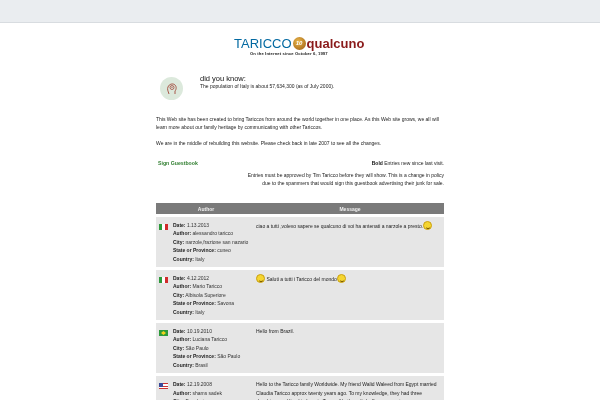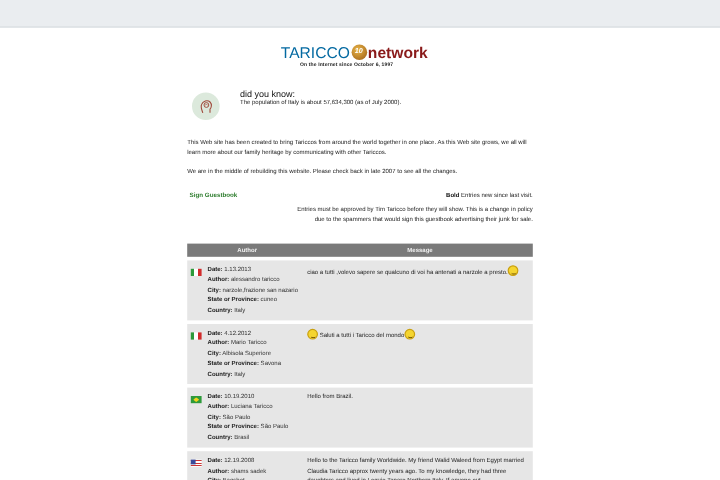--- a/index.html
+++ b/index.html
@@ -39,21 +39,21 @@
   .smiley { display: inline-block; width: 9px; height: 9px; border-radius: 50%; background: #f5d530; border: 0.6px solid #c9a010; vertical-align: -2px; position: relative; }
   .smiley::after { content: ""; position: absolute; left: 2px; top: 4px; width: 4px; height: 2px; border-bottom: 0.7px solid #6a4a00; border-radius: 0 0 3px 3px; }
 </style>
 </head>
 <body>
 
 <div class="topbar"></div>
 
 <div class="logo">
   <div class="l1">
-    <span class="taricco">TARICCO</span><span class="badge"><span>10</span></span><span class="network">network</span>
+    <span class="taricco">TARICCO</span><span class="badge"><span>10</span></span><span class="network">qualcuno</span>
   </div>
   <div class="tagline">On the Internet since October 6, 1997</div>
 </div>
 
 <div class="dyk-icon">
   <svg width="14" height="14" viewBox="0 0 14 14">
     <path d="M4 12 C3 9 2 7 3 5 C4 2 8 1 10 3 C12 5 11 8 10 9 L10 12" fill="none" stroke="#a0483a" stroke-width="0.9"></path>
     <circle cx="7" cy="5.5" r="2" fill="none" stroke="#a0483a" stroke-width="0.8"></circle>
     <path d="M6 5.5 Q7 4.5 8 5.5" fill="none" stroke="#a0483a" stroke-width="0.6"></path>
   </svg>

